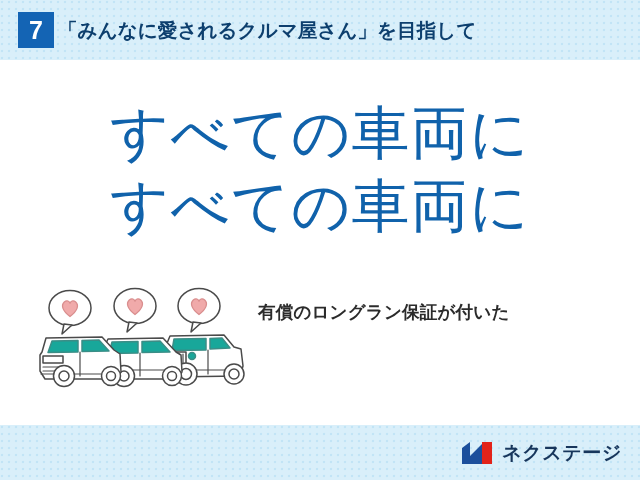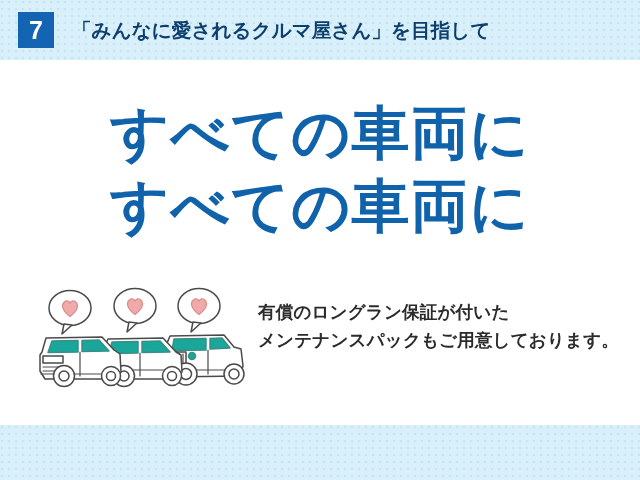--- a/index.html
+++ b/index.html
@@ -62,37 +62,37 @@
     display: flex;
     align-items: center;
     justify-content: center;
     font-size: 25px;
     font-weight: bold;
     line-height: 1;
     flex: 0 0 auto;
     letter-spacing: 0;
   }
   .header-title {
-    margin-left: 18px;
+    margin-left: 4px;
     color: #0d3f6e;
     font-size: 19.5px;
     font-weight: bold;
     letter-spacing: 0.1px;
     white-space: nowrap;
   }
 
   
   .headline {
     position: absolute;
     top: 96px;
     left: 0;
     width: 640px;
     text-align: center;
     color: #1062ab;
-    font-weight: bold;
+    font-weight: normal;
     font-size: 58px;
     line-height: 1.26;
     letter-spacing: 1px;
   }
   .headline .hl-line {
     display: block;
     white-space: nowrap;
   }
 
   
@@ -261,21 +261,28 @@
             <circle cx="77" cy="90" r="9.5" fill="#ffffff"></circle>
             <circle cx="77" cy="90" r="4.5" fill="#ffffff"></circle>
           </g>
 
         </g>
       </svg>
     </div>
 
     <div class="desc">
       <span class="desc-line">有償のロングラン保証が付いた</span>
-      <span class="desc-line">メンテナンスパックもご用意しております。</span>
     </div>
 
   </div>
 
   <div class="band band-bottom"></div>
 
+  <div class="logo-wrap">
+    <svg class="logo-mark" viewBox="0 0 34 26" xmlns="http://www.w3.org/2000/svg">
+      <path d="M1 24 L1 8 L9 2 L9 16 L19 6 L19 24 Z" fill="#1b4f9c"></path>
+      <path d="M21 24 L21 2 L31 2 L31 24 Z" fill="#e2231a"></path>
+      <path d="M19 6 L19 24 L21 24 L21 4 Z" fill="#1b4f9c"></path>
+    </svg>
+    <span class="logo-text">ネクステージ</span>
+  </div>
 
 </div>
 
 </body></html>

